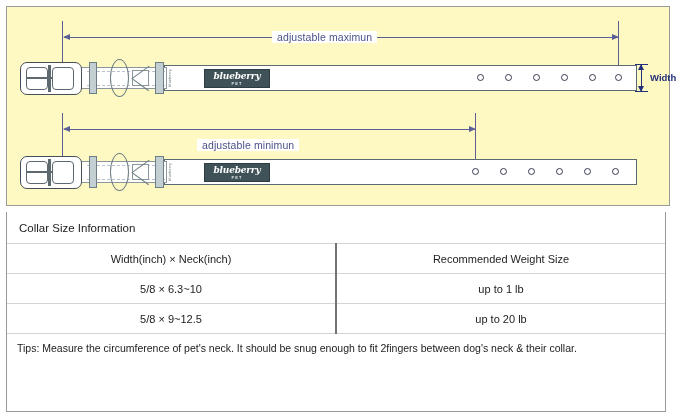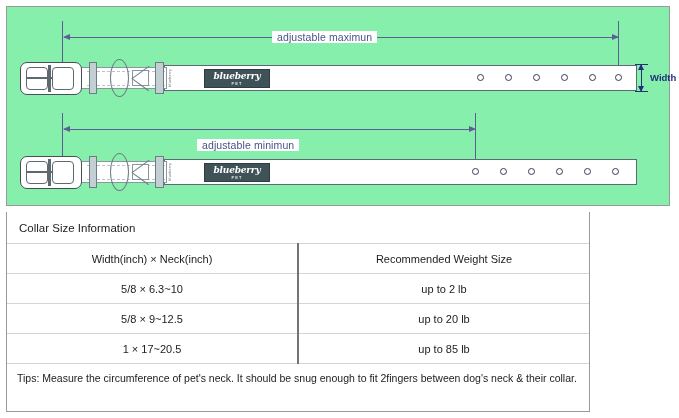--- a/index.html
+++ b/index.html
@@ -6,21 +6,21 @@
   body{
     width:679px;height:418px;position:relative;overflow:hidden;
     font-family:"Liberation Sans","DejaVu Sans",sans-serif;
     color:#1a1a1a;
   }
   .page{position:absolute;left:0;top:0;width:679px;height:418px;}
 
   
   .diagram-frame{
     position:absolute;left:6px;top:6px;width:664px;height:200px;
-    border:1px solid #9a9a9a;background:#86efac;box-sizing:border-box;
+    border:1px solid #9a9a9a;background:#fef9c3;box-sizing:border-box;
   }
 
   
   .dimline{position:absolute;height:1px;background:#5b5f96;}
   .extline{position:absolute;width:1px;background:#5b5f96;}
   .arrowhead{position:absolute;width:0;height:0;}
   .arrow-left{border-top:3px solid transparent;border-bottom:3px solid transparent;border-right:7px solid #5b5f96;}
   .arrow-right{border-top:3px solid transparent;border-bottom:3px solid transparent;border-left:7px solid #5b5f96;}
   .arrow-up{border-left:3px solid transparent;border-right:3px solid transparent;border-bottom:6px solid #22307a;}
   .arrow-down{border-left:3px solid transparent;border-right:3px solid transparent;border-top:6px solid #22307a;}
@@ -78,21 +78,21 @@
   .tag-sub{
     color:#dfe6e8;font-size:4px;line-height:5px;letter-spacing:1px;font-weight:bold;
   }
   .vtag{
     position:absolute;font-size:3.6px;color:#4b5a60;line-height:1.25;
     writing-mode:vertical-rl;transform:rotate(180deg);white-space:nowrap;letter-spacing:.3px;
   }
 
   
   .table-frame{
-    position:absolute;left:6px;top:212px;width:584px;height:200px;
+    position:absolute;left:6px;top:212px;width:660px;height:200px;
     border:1px solid #9a9a9a;border-top:none;box-sizing:border-box;background:#ffffff;
   }
   .tbl{width:100%;border-collapse:collapse;table-layout:fixed;}
   .tbl td{
     border-top:1px solid #d4d4d4;
     font-size:11px;color:#1c1c1c;text-align:center;padding:0;height:29px;vertical-align:middle;
   }
   .tbl tr.title-row td{
     border-top:none;text-align:left;padding-left:12px;font-size:11.5px;height:31px;
   }
@@ -202,30 +202,26 @@
       <tbody>
         <tr class="title-row">
           <td colspan="2">Collar Size Information</td>
         </tr>
         <tr>
           <td class="col-a">Width(inch)  ×  Neck(inch)</td>
           <td>Recommended Weight Size</td>
         </tr>
         <tr>
           <td class="col-a">5/8 × 6.3~10</td>
-          <td>up to 2 lb</td>
+          <td>up to 1 lb</td>
         </tr>
         <tr>
           <td class="col-a">5/8 × 9~12.5</td>
           <td>up to 20 lb</td>
         </tr>
-        <tr>
-          <td class="col-a">1 × 17~20.5</td>
-          <td>up to 85 lb</td>
-        </tr>
         <tr class="tips-row">
           <td colspan="2">Tips: Measure the circumference of pet's neck. It should be snug enough to fit 2fingers between dog's neck &amp; their collar.</td>
         </tr>
       </tbody>
     </table>
   </div>
 
 </div>
 
 </body></html>

